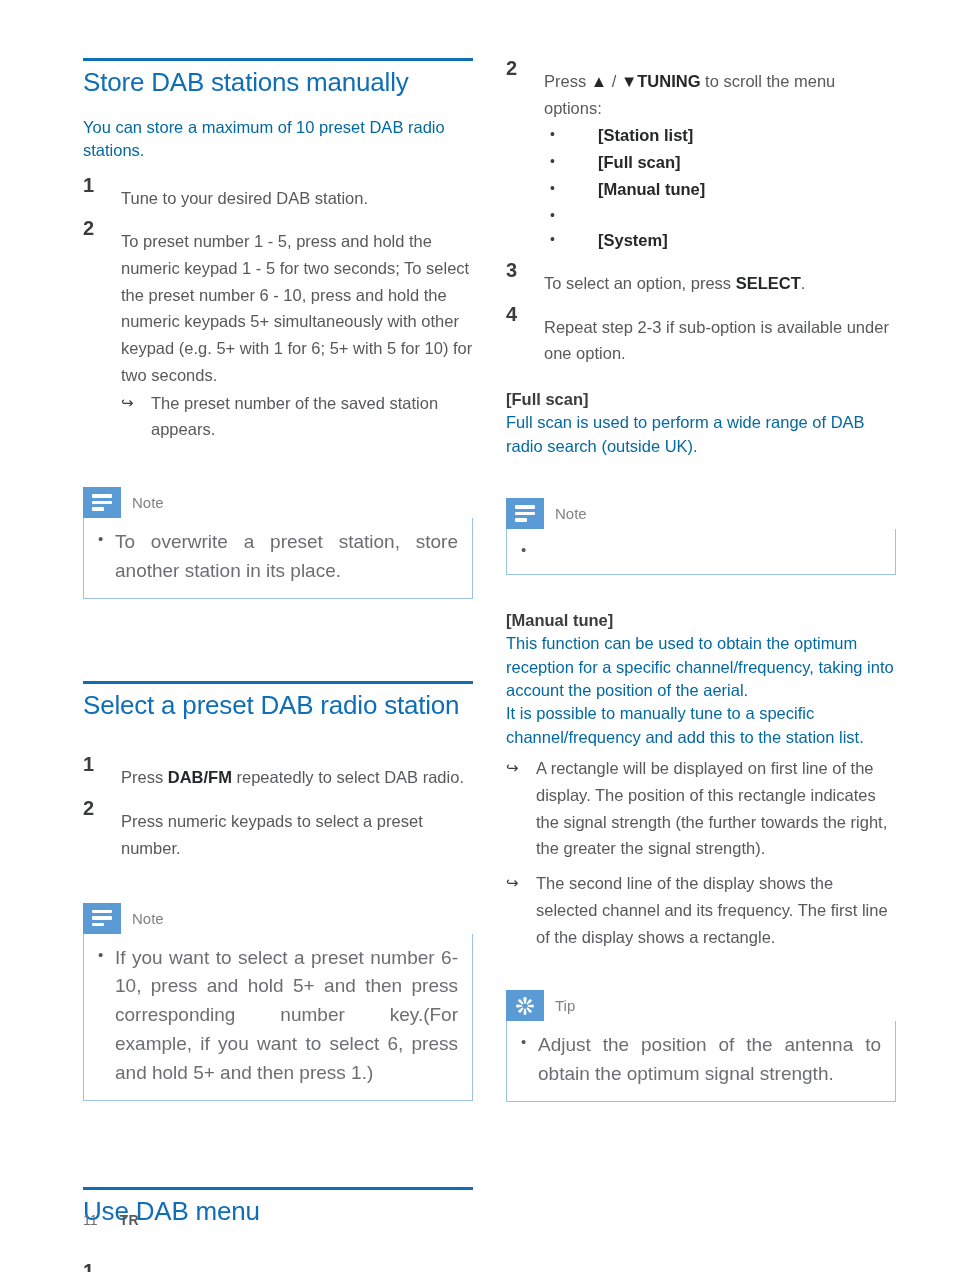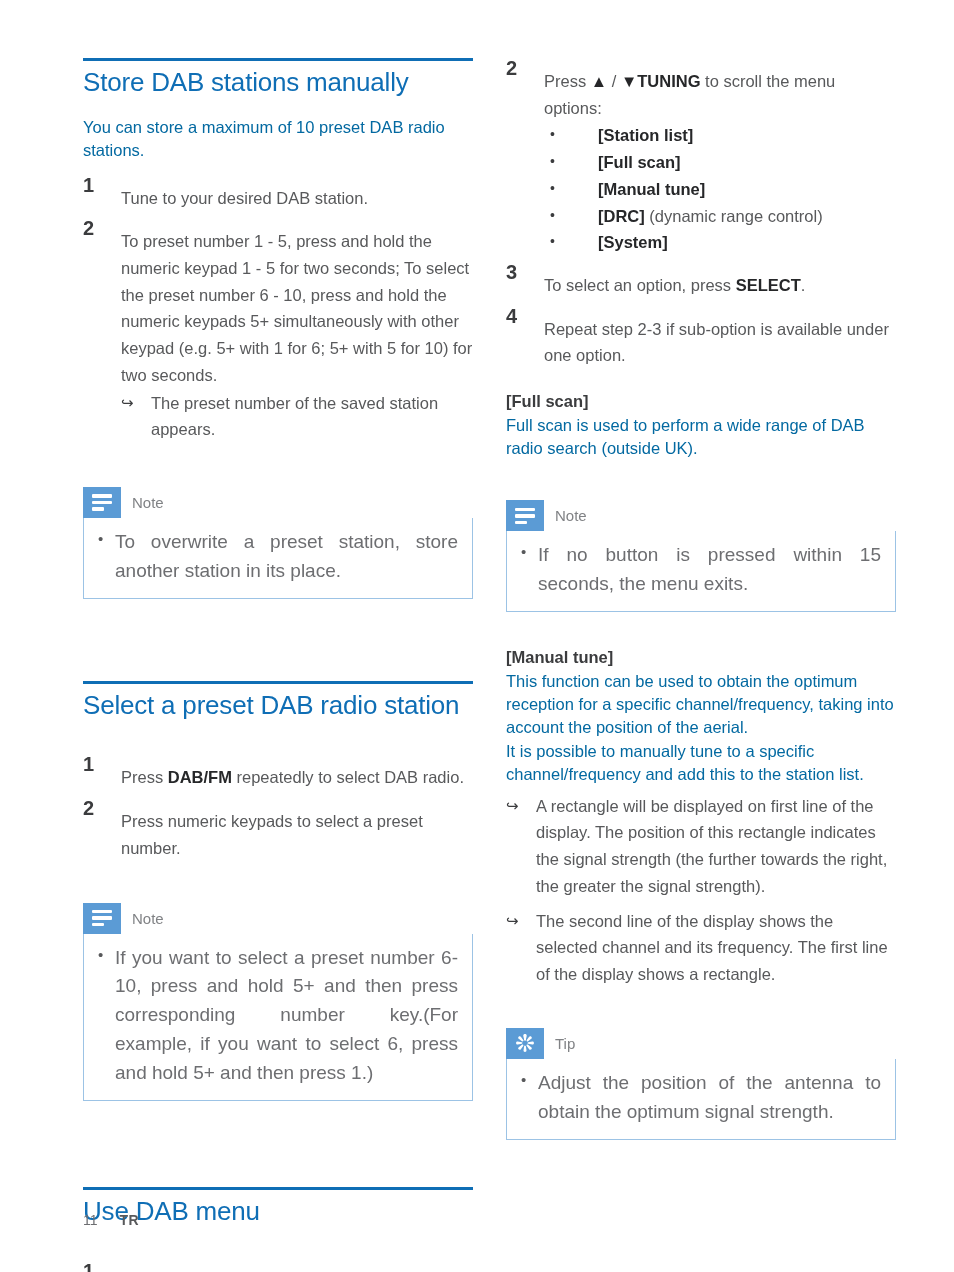--- a/index.html
+++ b/index.html
@@ -344,21 +344,20 @@
         <div class="opt-item">
           <div class="opt-bullet">•</div>
           <div class="opt-text"><b>[Full scan]</b><span></span></div>
         </div>
         <div class="opt-item">
           <div class="opt-bullet">•</div>
           <div class="opt-text"><b>[Manual tune]</b><span></span></div>
         </div>
         <div class="opt-item">
           <div class="opt-bullet">•</div>
-          <div class="opt-text"><b>[DRC]</b><span> (dynamic range control)</span></div>
         </div>
         <div class="opt-item">
           <div class="opt-bullet">•</div>
           <div class="opt-text"><b>[System]</b><span></span></div>
         </div>
       </div>
 
       <div class="step">
         <div class="step-num">3</div>
         <div class="step-body"><span>To select an option, press </span><b>SELECT</b><span>.</span></div>
@@ -384,21 +383,20 @@
             <i></i>
               <i></i>
               <i></i>
           </span>
         </div>
         <div class="callout-title">Note</div>
       </div>
       <div class="callout-body">
         <div class="callout-row">
           <div class="callout-bullet">•</div>
-          <div class="callout-text">If no button is pressed within 15 seconds, the menu exits.</div>
         </div>
       </div>
     </div>
 
     <div class="sp-34"></div>
 
     <p class="subhead">[Manual tune]</p>
     <p class="para">This function can be used to obtain the optimum reception for a specific channel/frequency, taking into account the position of the aerial.</p>
     <p class="para">It is possible to manually tune to a specific channel/frequency and add this to the station list.</p>
 

